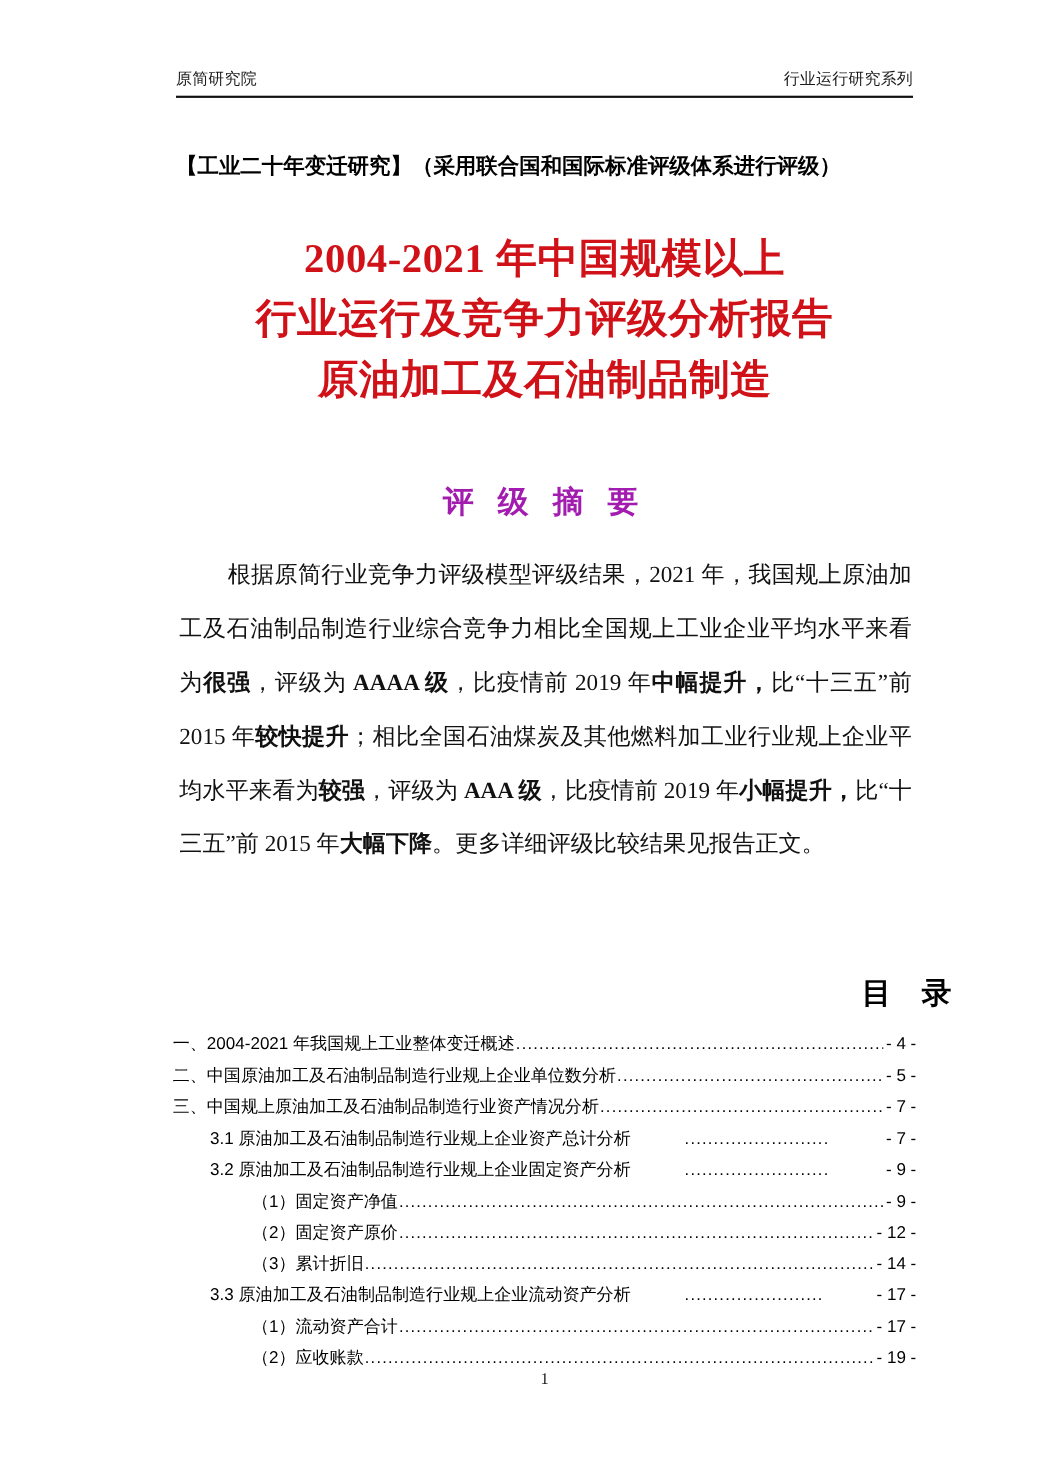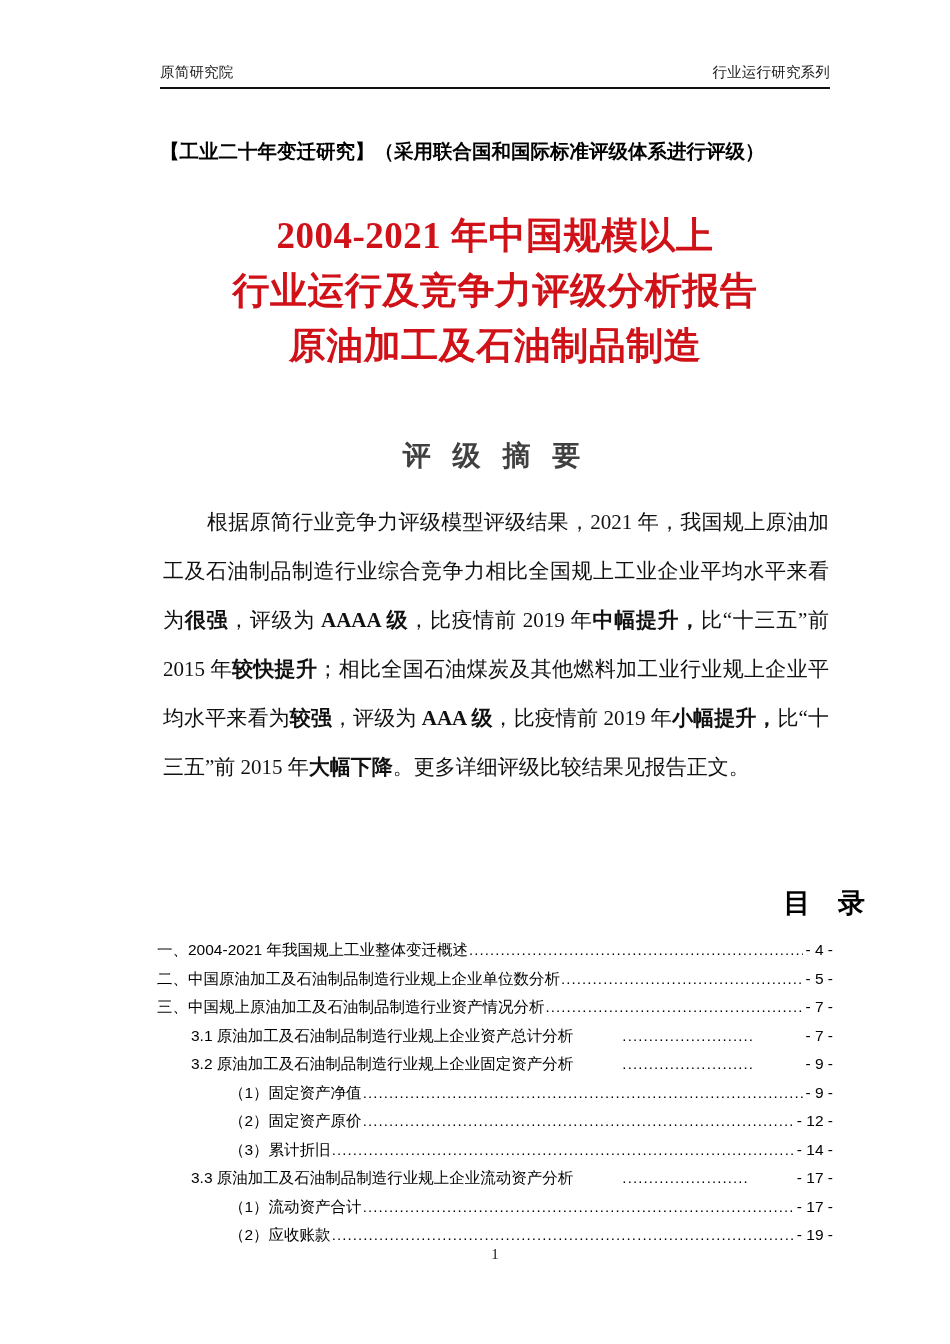--- a/index.html
+++ b/index.html
@@ -84,21 +84,21 @@
     position: absolute;
     left: 95px;
     top: 436px;
     width: 760px;
     text-align: center;
     font-family: "Liberation Sans", "DejaVu Sans", sans-serif;
     font-weight: bold;
     font-size: 28px;
     line-height: 40px;
     letter-spacing: 7px;
-    color: #404040;
+    color: #a21caf;
   }
 
   
   .summary-body {
     position: absolute;
     left: 143px;
     top: 498px;
     width: 666px;
     font-family: "Liberation Serif", "DejaVu Serif", serif;
     font-size: 21px;

